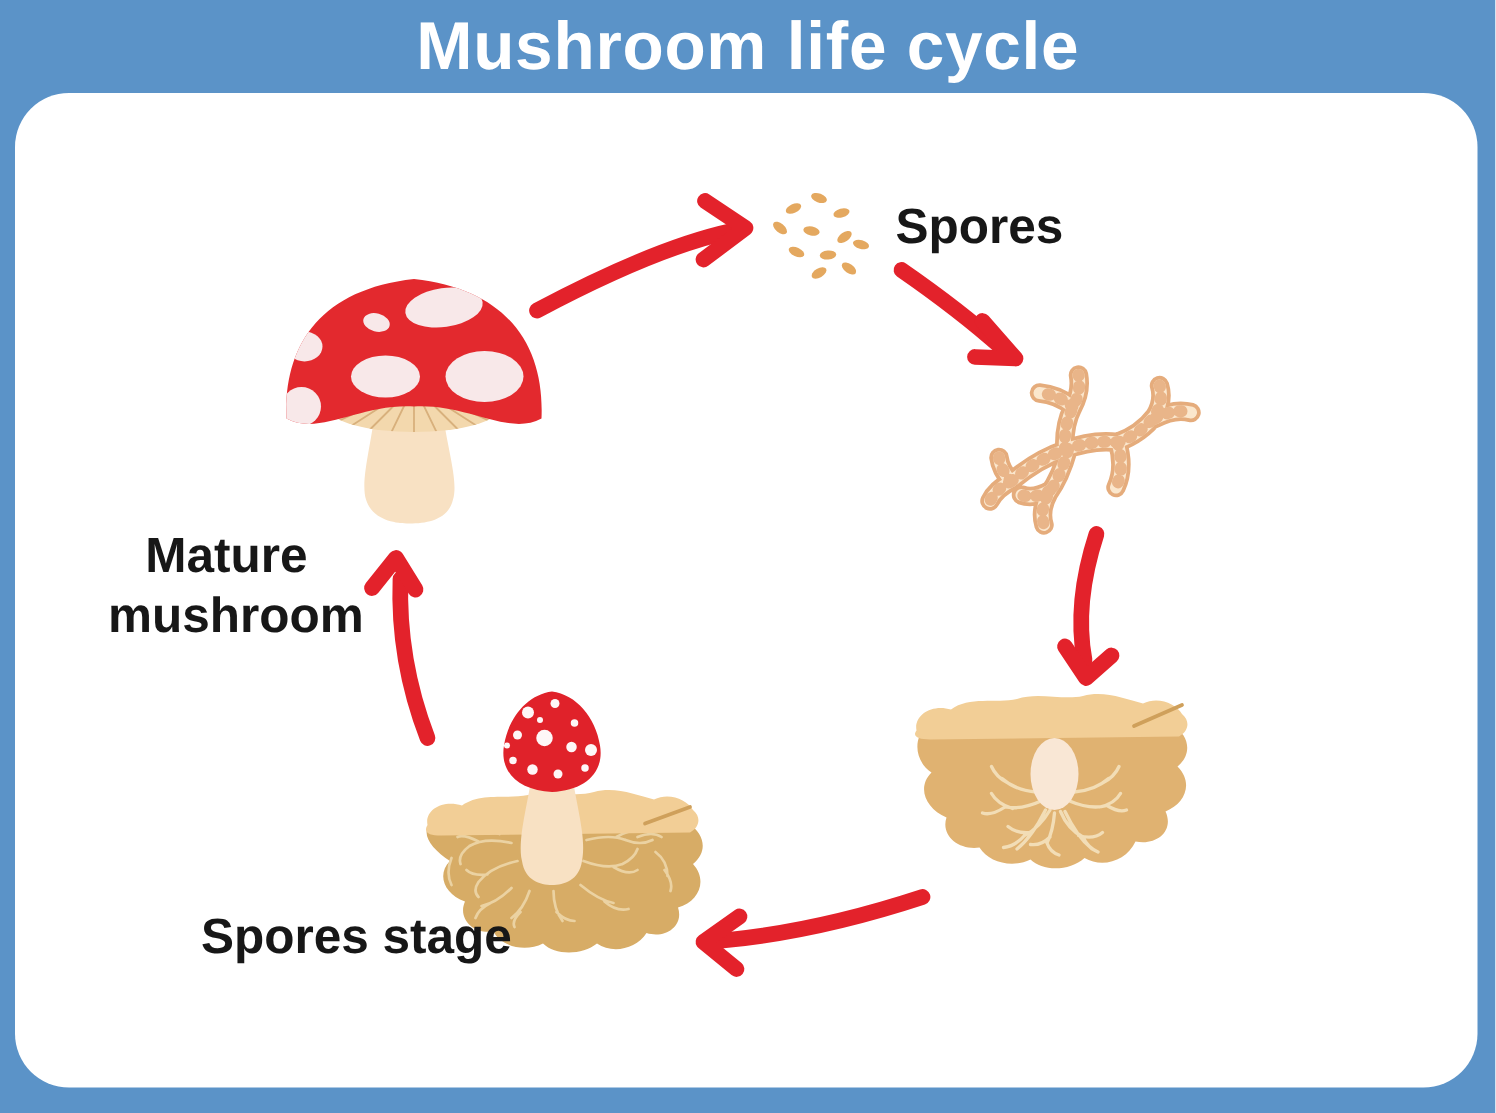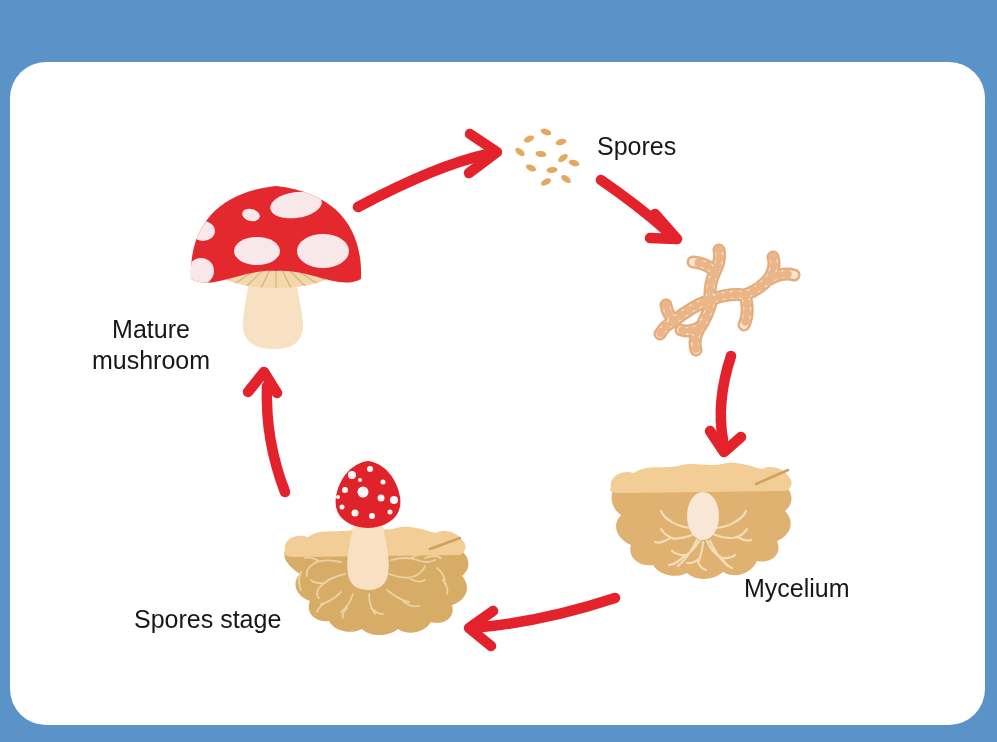--- a/index.html
+++ b/index.html
@@ -16,35 +16,38 @@
   .header h1{
     margin:0;font-size:45px;font-weight:bold;letter-spacing:.5px;
   }
   .panel{
     position:absolute;left:10px;top:62px;width:975px;height:663px;
     border-radius:36px;
   }
   .diagram-svg{position:absolute;left:0;top:0;width:997px;height:742px;}
   .stroke-path{fill:none;stroke-linecap:round;stroke-linejoin:round;}
   .label{
-    position:absolute;font-weight:normal;font-size:25px;line-height:1.22;
+    position:absolute;font-weight:bold;font-size:33px;line-height:1.22;
     white-space:nowrap;
   }
   .label.wrap{white-space:normal;text-align:center;}
   .lbl-spores{left:597px;top:131px;}
   .lbl-germination{left:768px;top:293px;width:160px;}
   .lbl-mycelium{left:744px;top:573px;}
   .lbl-button{left:134px;top:604px;}
   .lbl-mature{left:72px;top:314px;width:158px;}
 </style>
 </head>
 <body>
 
 <div class="page" style="background: rgb(91, 147, 200);">
 
+  <div class="header">
+    <h1 style="color: rgb(255, 255, 255);">Mushroom life cycle</h1>
+  </div>
 
   <div class="panel" style="background: rgb(255, 255, 255);"></div>
 
   <svg class="diagram-svg" viewBox="0 0 997 742">
     <defs>
       <clipPath id="capClip">
         <path d="M191,279 C189,232 212,193 276,186 C340,193 363,232 361,279 C339,291 312,269 276,271 C240,269 213,291 191,279 Z"></path>
       </clipPath>
       <clipPath id="gillClip">
         <ellipse cx="276" cy="272" rx="57" ry="16"></ellipse>
@@ -139,17 +142,16 @@
         <path d="M493,611 L469,628 L491,646"></path>
       </g>
       <g>
         <path d="M285,492 Q265,440 267,386"></path>
         <path d="M248,392 L264,372 L277,393"></path>
       </g>
     </g>
   </svg>
 
   <div class="label lbl-spores" style="color: rgb(23, 23, 23);">Spores</div>
-  <div class="label lbl-mycelium" style="color: rgb(23, 23, 23);">Mycelium</div>
   <div class="label lbl-button" style="color: rgb(23, 23, 23);">Spores stage</div>
-  <div class="label wrap lbl-mature" style="color: rgb(23, 23, 23);">Mature mushroom</div>
+  <div class="label wrap lbl-mature" style="color: rgb(23, 23, 23); margin-top: 36px;">Mature mushroom</div>
 
 </div>
 
 </body></html>

